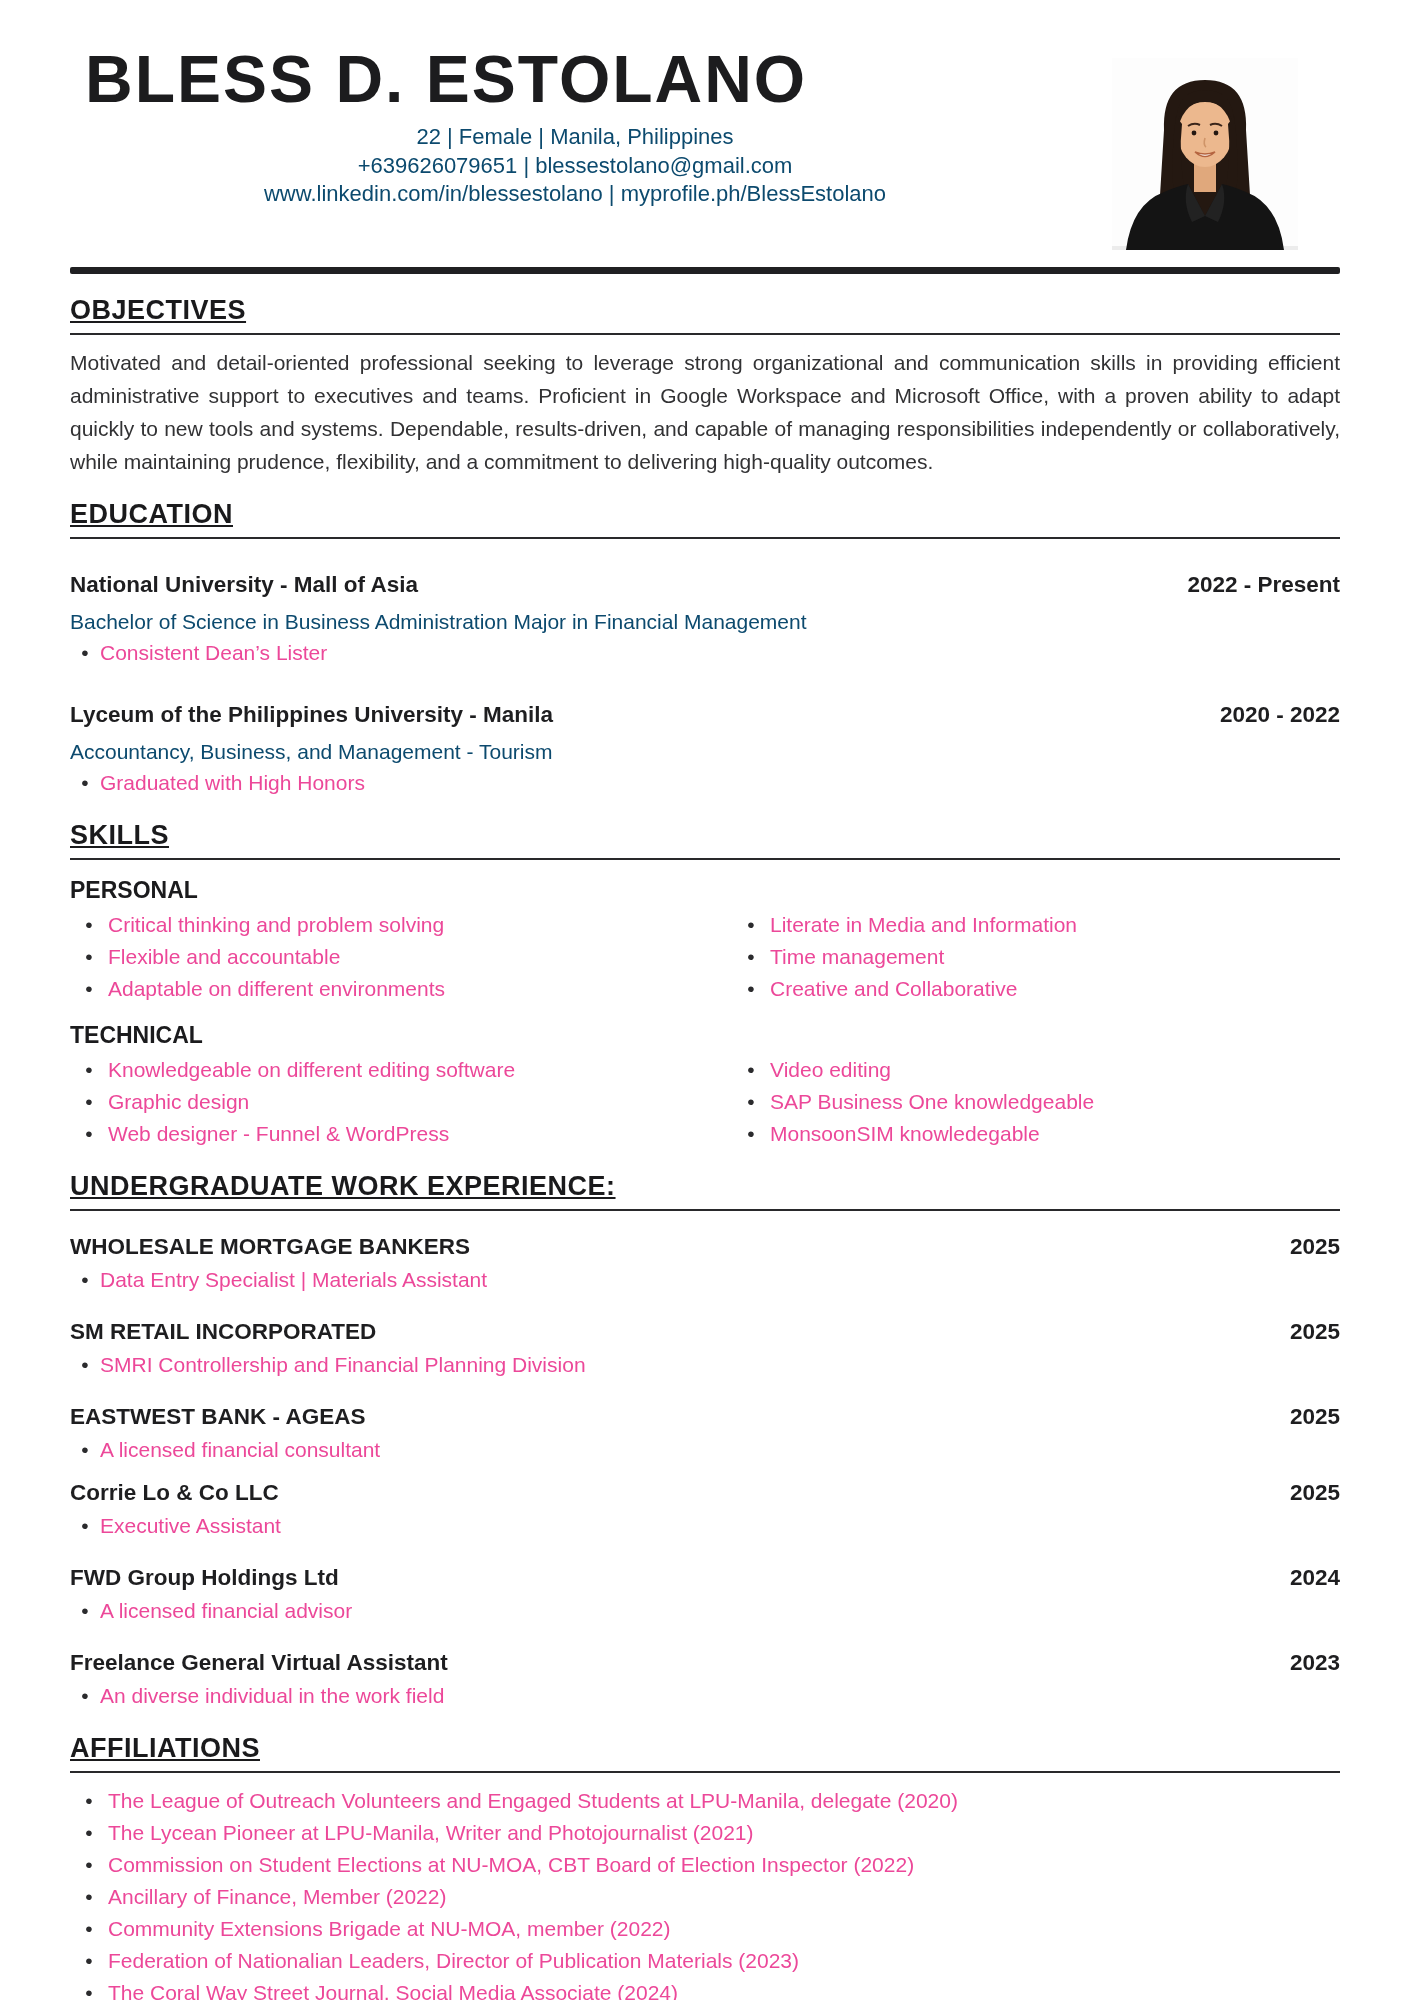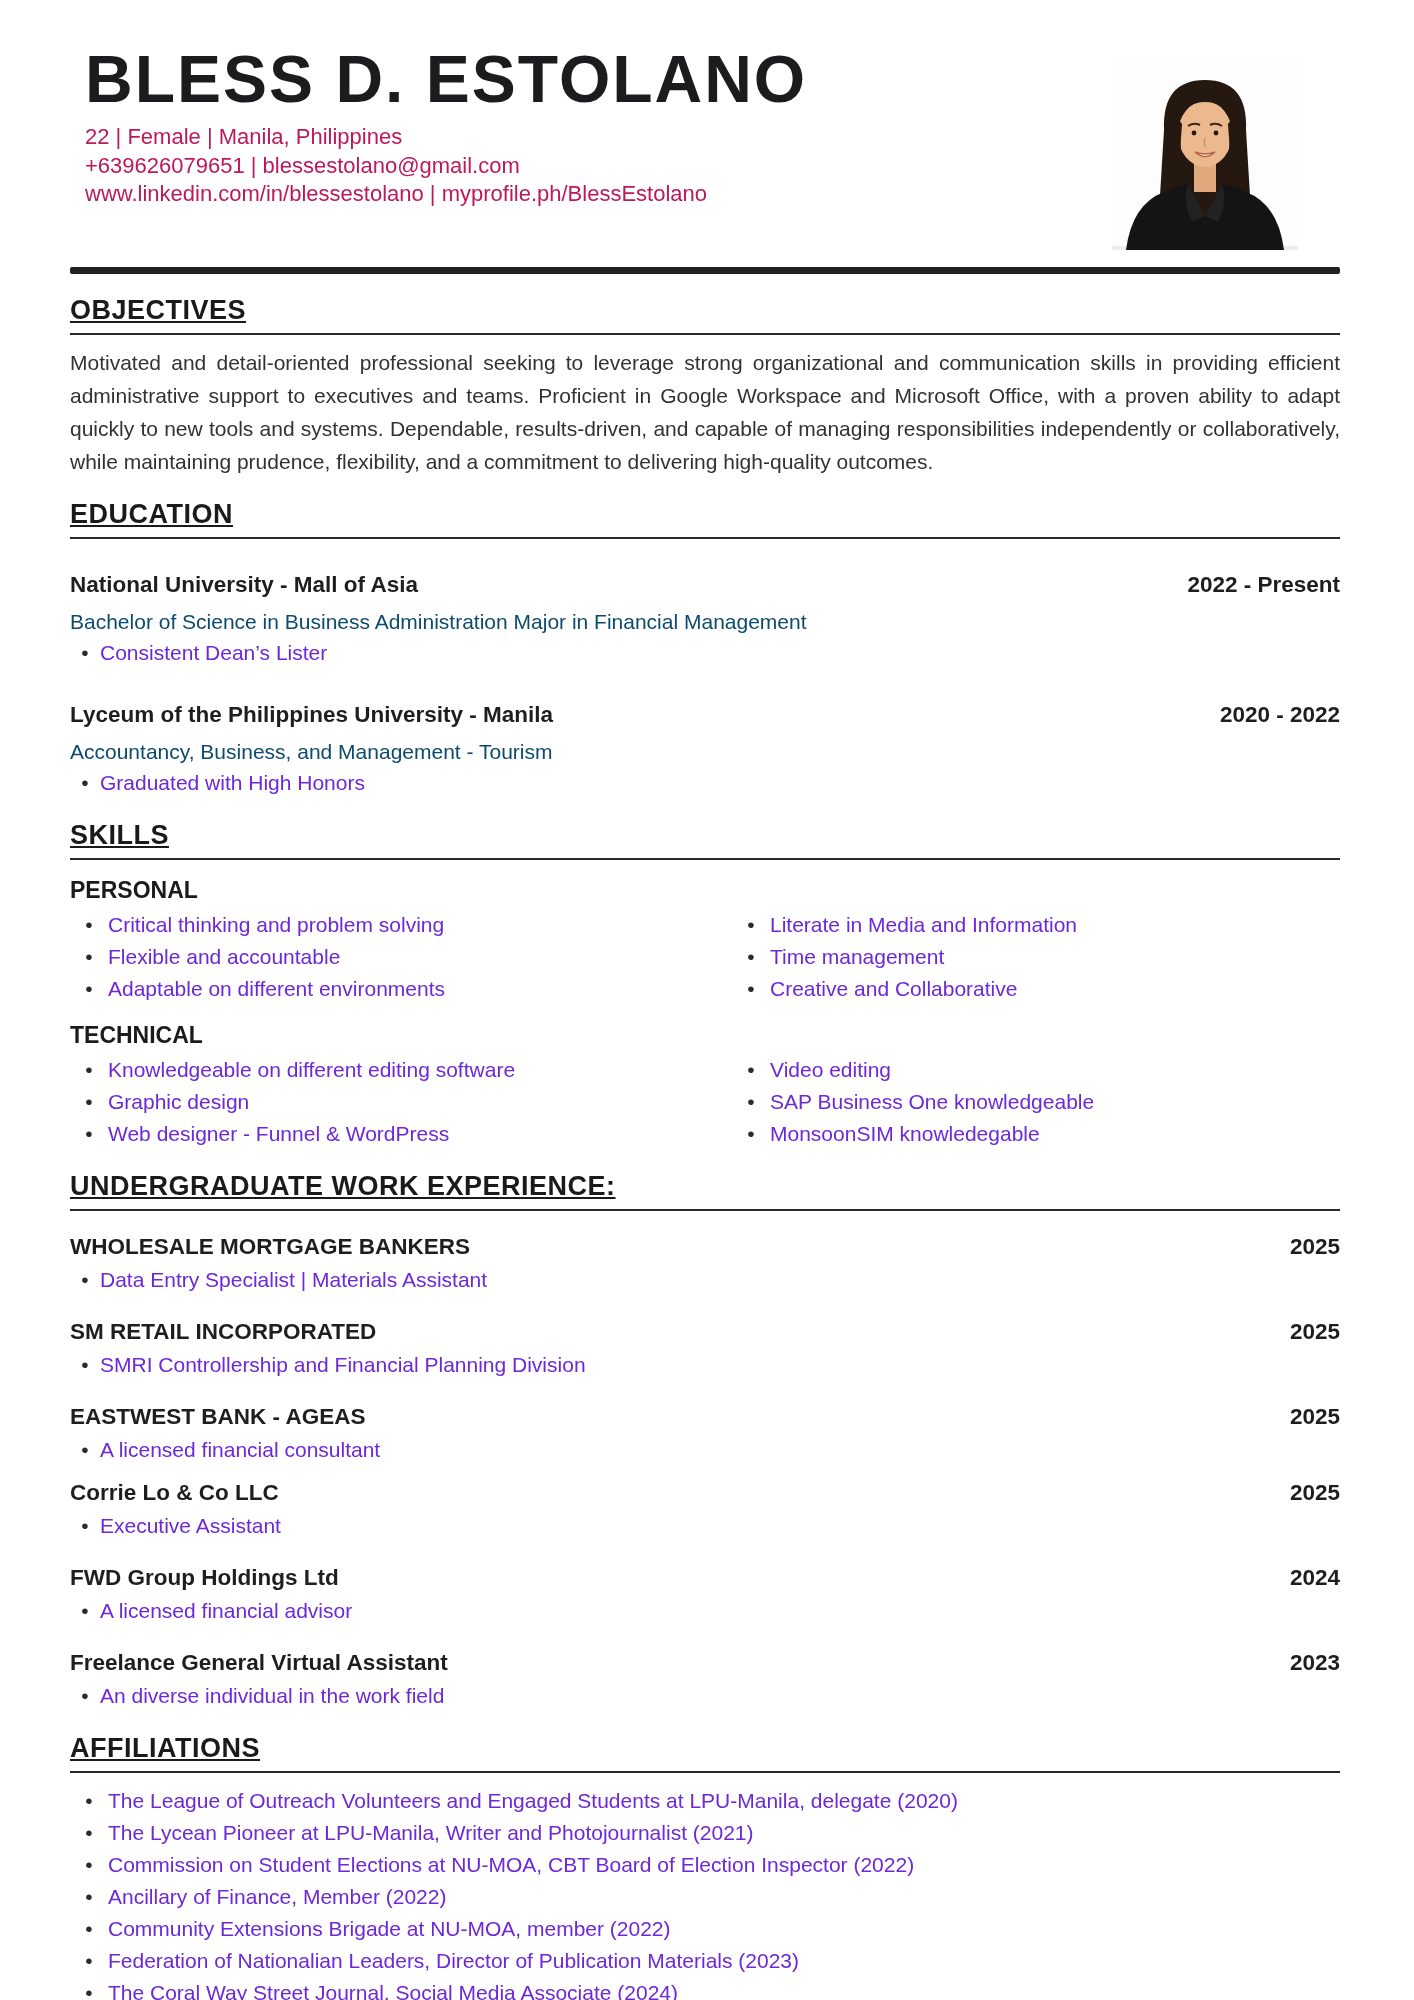--- a/index.html
+++ b/index.html
@@ -9,41 +9,41 @@
     overflow:hidden; font-family:"Liberation Sans", sans-serif; color:#333335;
   }
   .content { padding:34px 74px 0 70px; }
 
   
   .header { padding-left:15px; position:relative; }
   .name {
     font-size:66px; font-weight:700; letter-spacing:2px; color:#1c1c1e;
     line-height:1.02; margin:12px 0 10px; width:980px; white-space:nowrap;
   }
-  .contact-line { font-size:22px; line-height:28.5px; color:#be185d; width:980px; }
+  .contact-line { font-size:22px; line-height:28.5px; color:#0c4a6e; width:980px;text-align:center; }
   .photo-wrap { position:absolute; left:1042px; top:12px; width:186px; height:192px; }
 
   
   .rule-thick { height:7px; background:#202022; margin-top:58px; border-radius:2px; }
   .rule-thin  { height:2px; background:#29292b; }
 
   
   .sec-heading {
     font-size:27px; font-weight:700; letter-spacing:.5px; color:#1a1a1c;
     margin:21px 0 7px;
     text-decoration:underline;
   }
   .para { margin-top:11px; font-size:21px; line-height:33px; text-align:justify; color:#323234; }
 
   .row-split { display:flex; justify-content:space-between; align-items:baseline; }
   .entry-title { font-size:22.5px; font-weight:700; color:#1e1e20; }
   .entry-date  { font-size:22.5px; font-weight:700; color:#1e1e20; white-space:nowrap; }
   .entry-sub   { font-size:21px; color:#0c4a6e; margin-top:12px; }
 
-  .li { display:flex; font-size:21px; line-height:32px; color:#6d28d9; }
+  .li { display:flex; font-size:21px; line-height:32px; color:#ec4899; }
   .li::before { content:"\2022"; width:38px; text-align:center; flex:0 0 38px; color:#2b2b2d; }
   .li.tight::before { width:30px; flex-basis:30px; }
 
   .edu-entry .row-split { margin-top:33px; }
   .edu-entry .li { margin-top:3px; }
 
   .sub-label { font-size:23px; font-weight:700; color:#1b1b1d; margin:17px 0 5px; }
   .skill-cols { display:grid; grid-template-columns:654px 1fr; column-gap:8px;text-align:right; }
   .skill-col .li { line-height:32px; }
 

